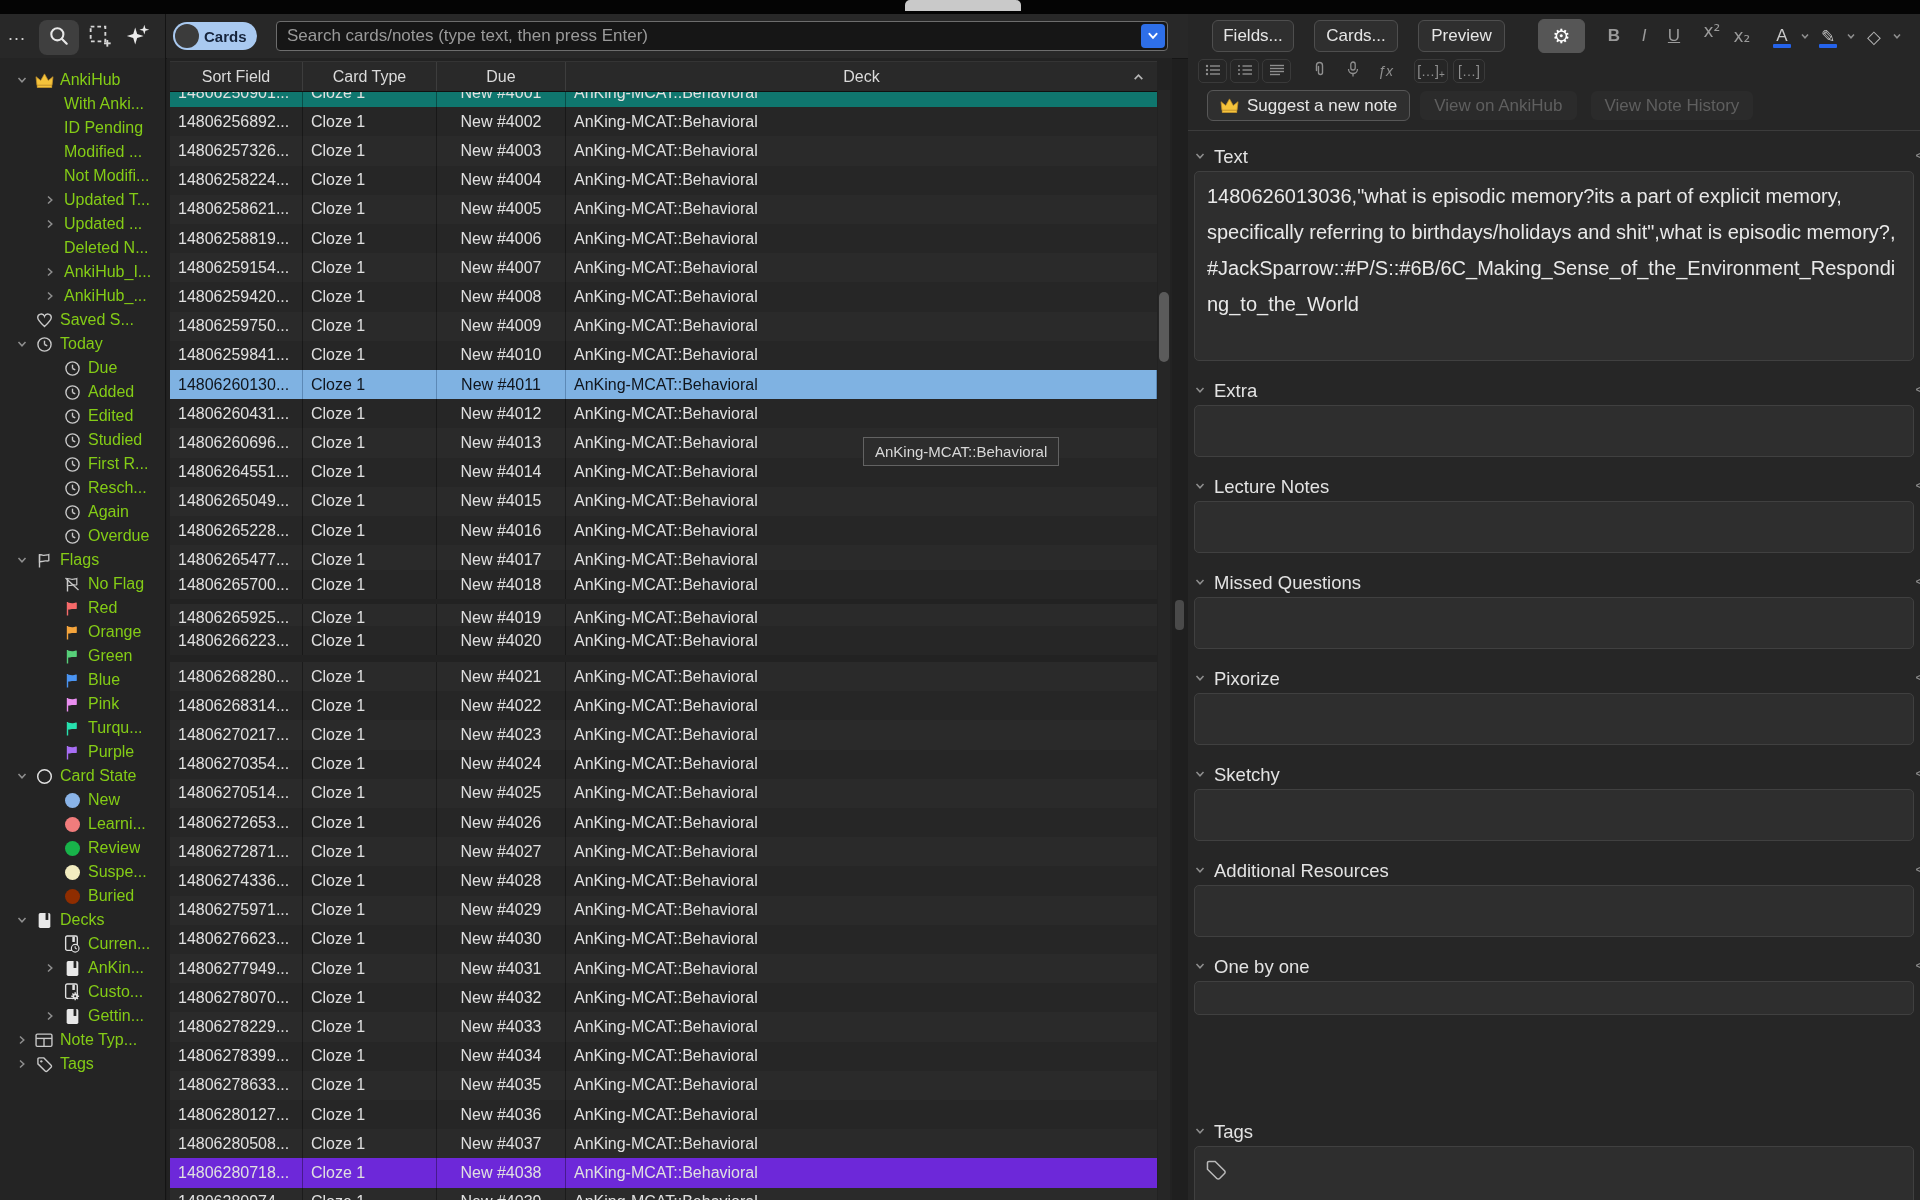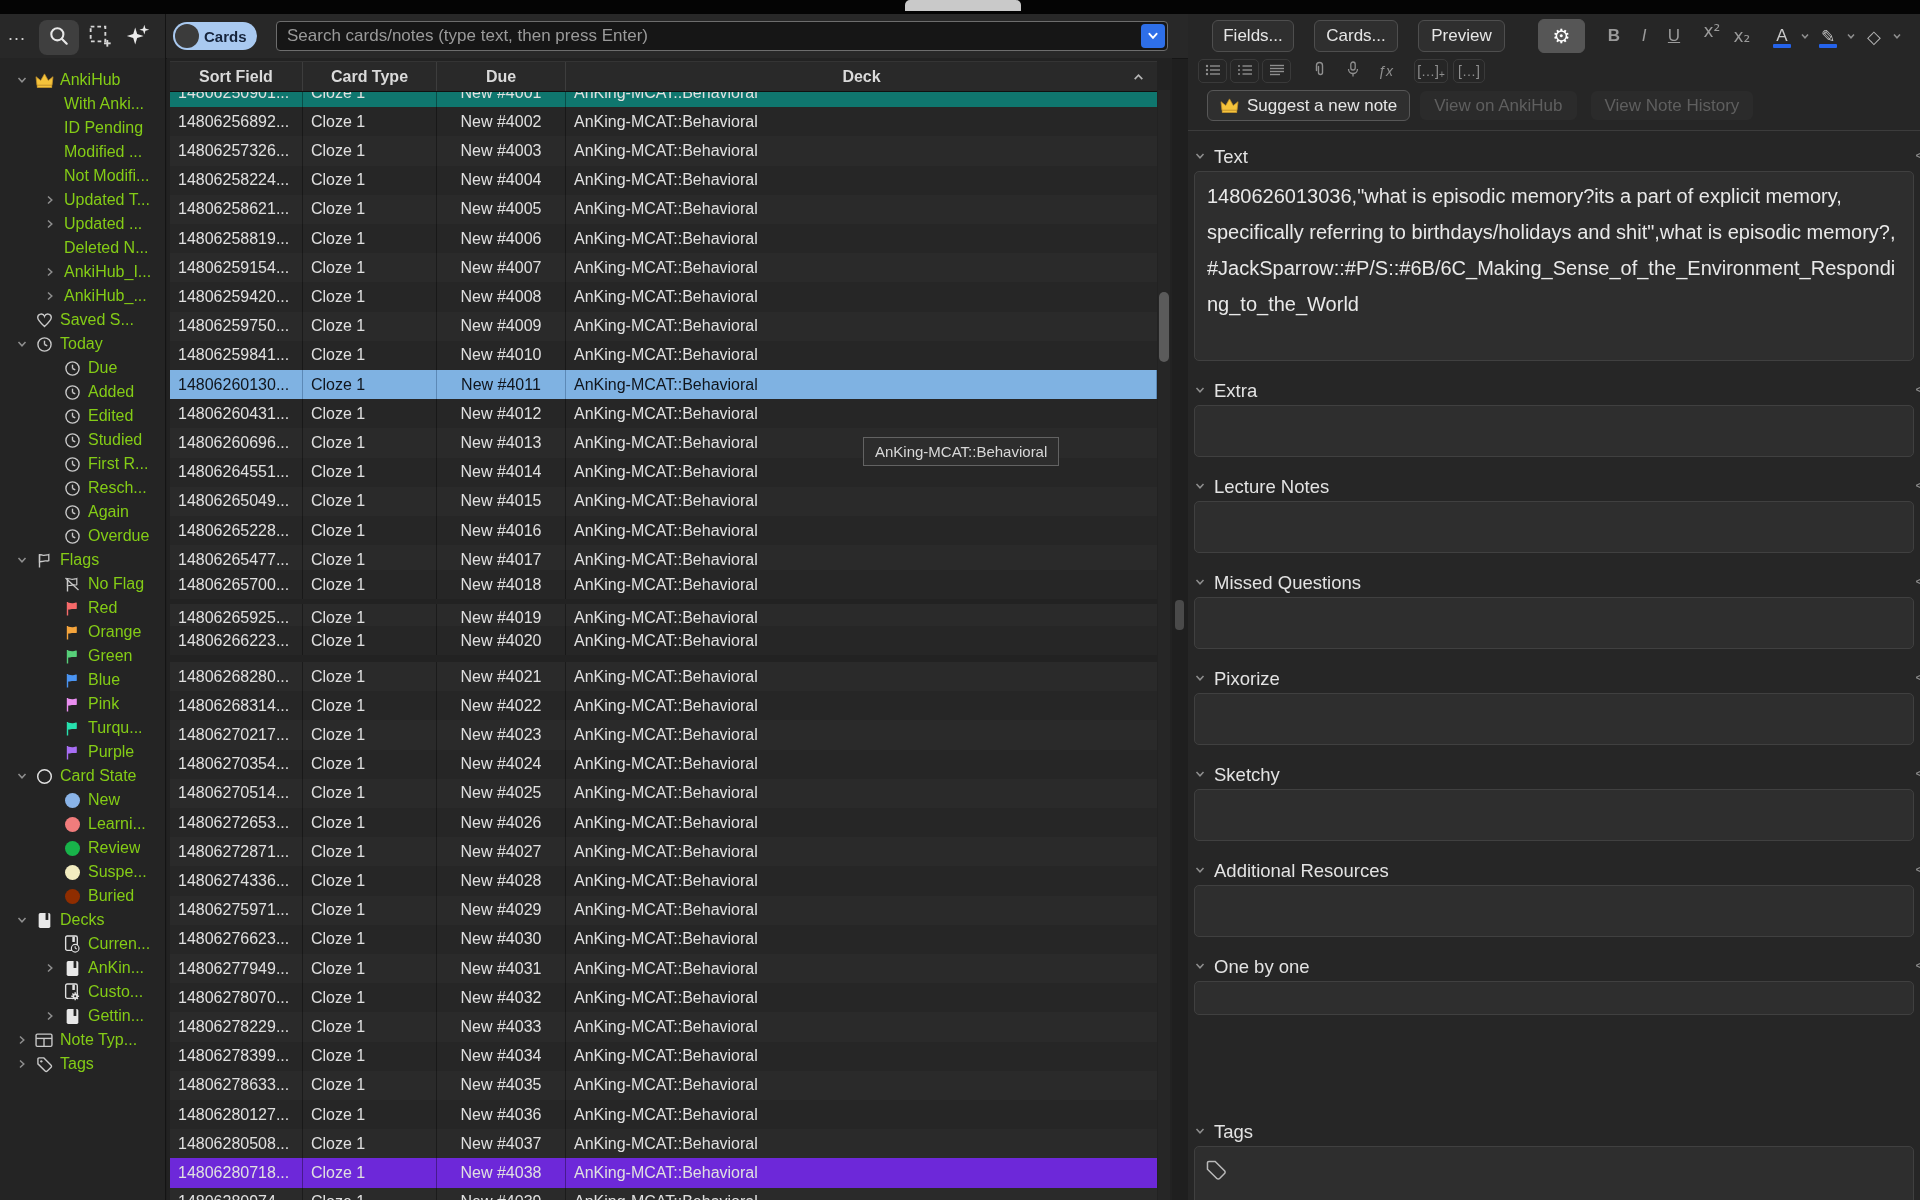--- a/index.html
+++ b/index.html
@@ -35,21 +35,21 @@
   .sb-label{margin-left:4px;overflow:hidden;}
   .dot{width:15px;height:15px;border-radius:50%;display:block;}
   
   .table-bg{left:167px;top:58px;width:1005px;height:1142px;background:#222222;}
   .t-row{position:absolute;left:170px;width:987px;height:29px;display:flex;font-size:16px;color:#e0e0e0;overflow:hidden;}
   .t-cell{height:100%;display:flex;align-items:center;padding-left:8px;box-sizing:border-box;border-right:1px solid rgba(0,0,0,0.35);overflow:hidden;white-space:nowrap;}
   .t-c0{width:133px;}.t-c1{width:134px;}.t-c2{width:129px;justify-content:center;padding-left:0;}.t-c3{width:591px;border-right:none;}
   .t-row.sel{background:#7fb2e2;color:#10151c;}
   .t-row.sel .t-cell{border-right:1px solid rgba(30,60,100,0.35);}
   .t-header{left:170px;top:61px;width:987px;height:29px;background:#292929;border-bottom:1px solid #101010;border-top:1px solid #343434;display:flex;font-size:16px;color:#dadada;}
-  .th-cell{height:100%;display:flex;align-items:center;justify-content:center;border-right:1px solid #3d3d3d;box-sizing:border-box;position:relative;font-weight:bold;}
+  .th-cell{height:100%;display:flex;align-items:center;justify-content:center;border-right:1px solid #3d3d3d;box-sizing:border-box;position:relative;}
   .th-cell:last-child{border-right:none;}
   .sort-caret{position:absolute;right:12px;top:8px;}
   .t-scroll{left:1158px;top:90px;width:12px;height:1110px;background:#262626;}
   .t-thumb{left:1159px;top:292px;width:10px;height:70px;background:#5b5b5b;border-radius:5px;}
   .tooltip{left:863px;top:437px;background:#2d2d2d;border:1px solid #636363;color:#d8d8d8;font-size:15px;padding:5px 11px;white-space:nowrap;z-index:30;}
   
   .editor{left:1188px;top:14px;width:732px;height:1186px;background:#262626;}
   .panel-thumb{left:1175px;top:600px;width:9px;height:30px;background:#4a4a4a;border-radius:4px;}
   .btn{background:#2f2f2f;border:1px solid #4e4e4e;border-radius:6px;color:#e6e6e6;font-size:17px;display:flex;align-items:center;justify-content:center;box-sizing:border-box;margin-left:11px;}
   .ed-row1{position:absolute;left:13px;top:4px;height:36px;display:flex;align-items:center;}

